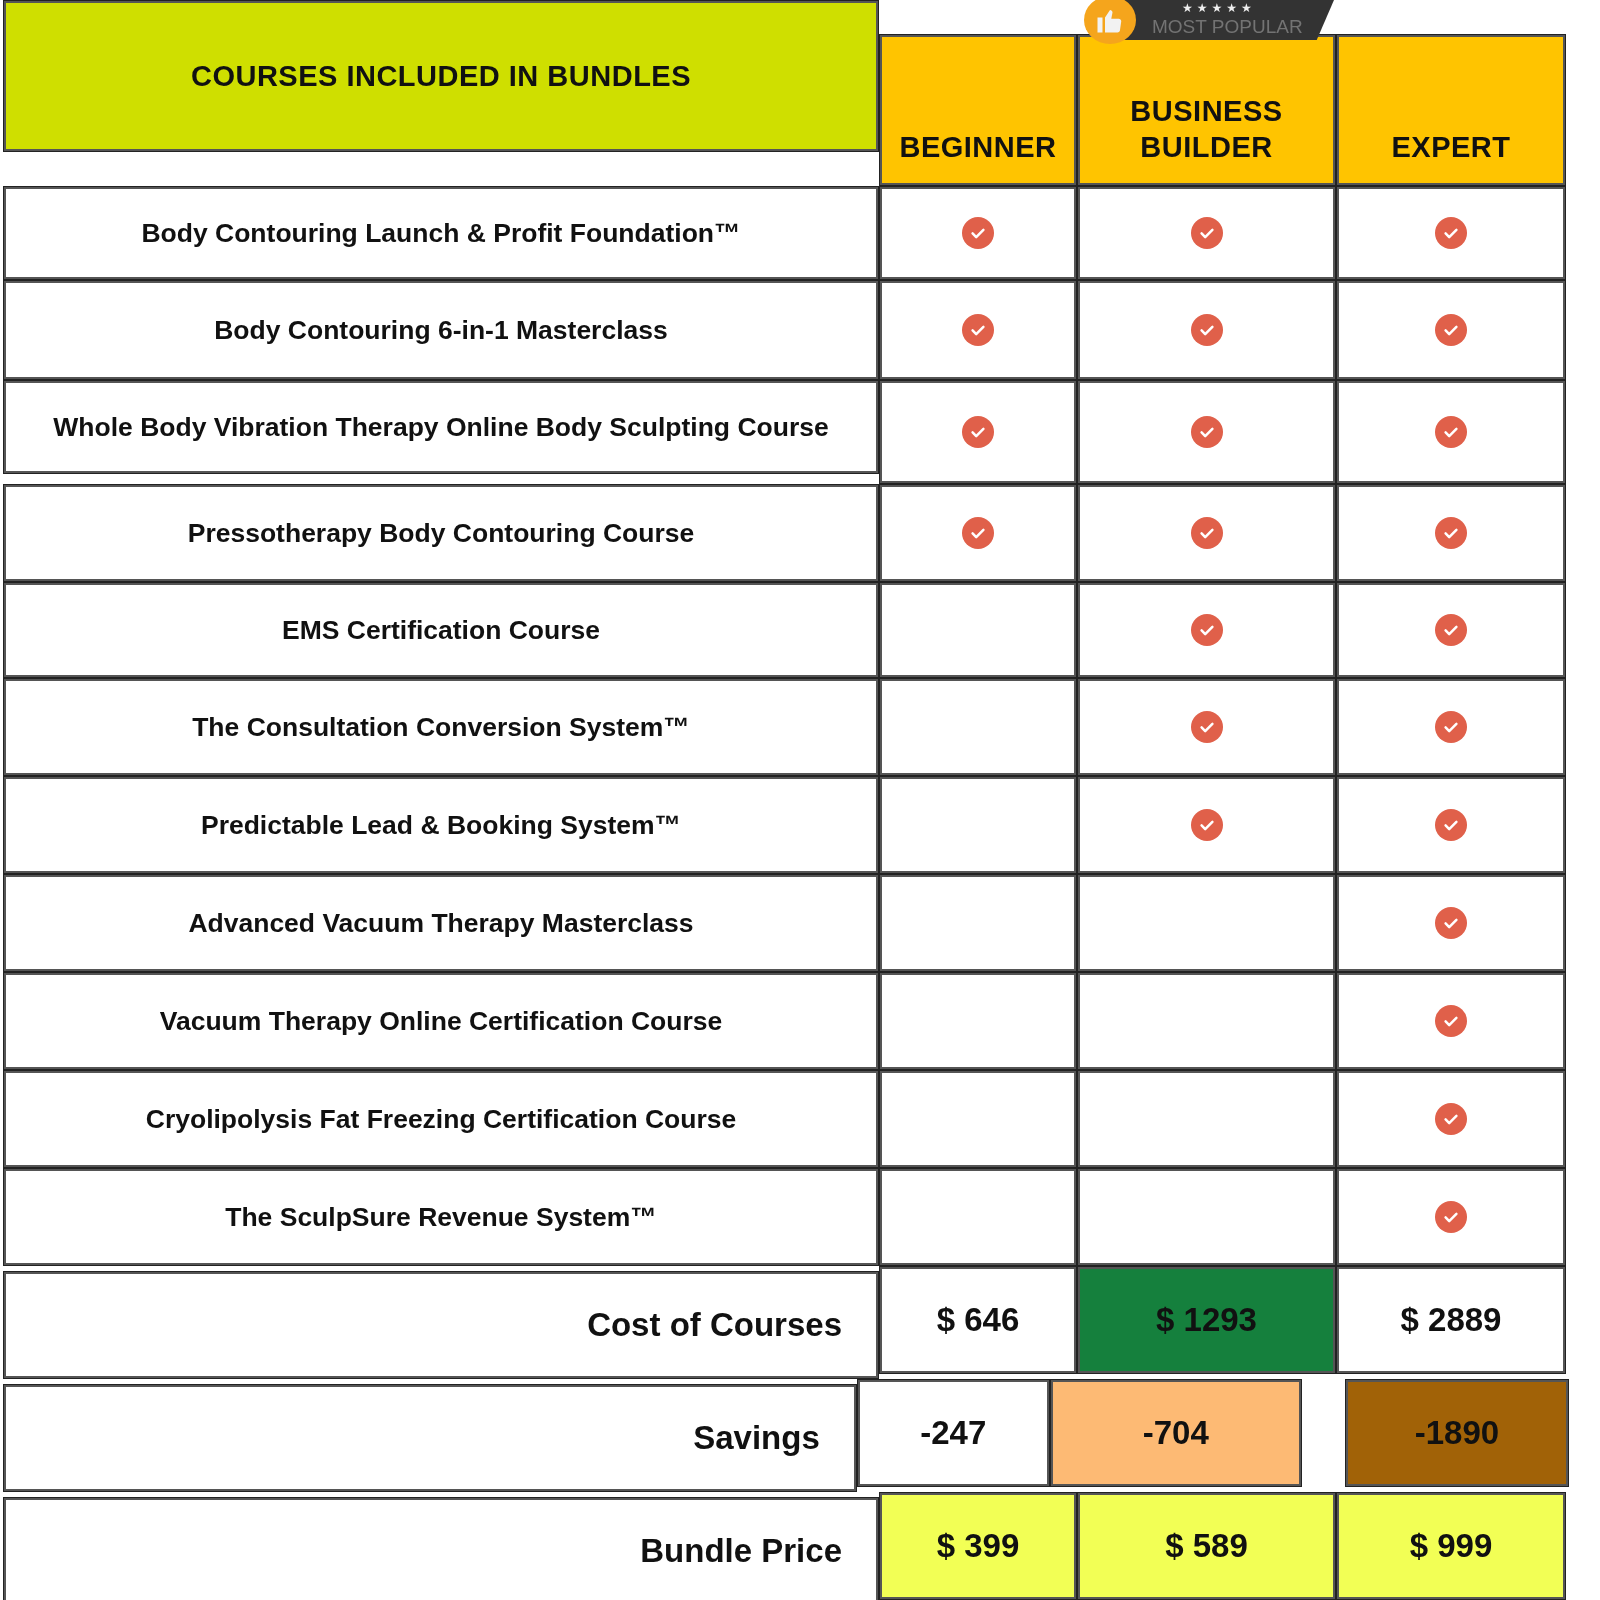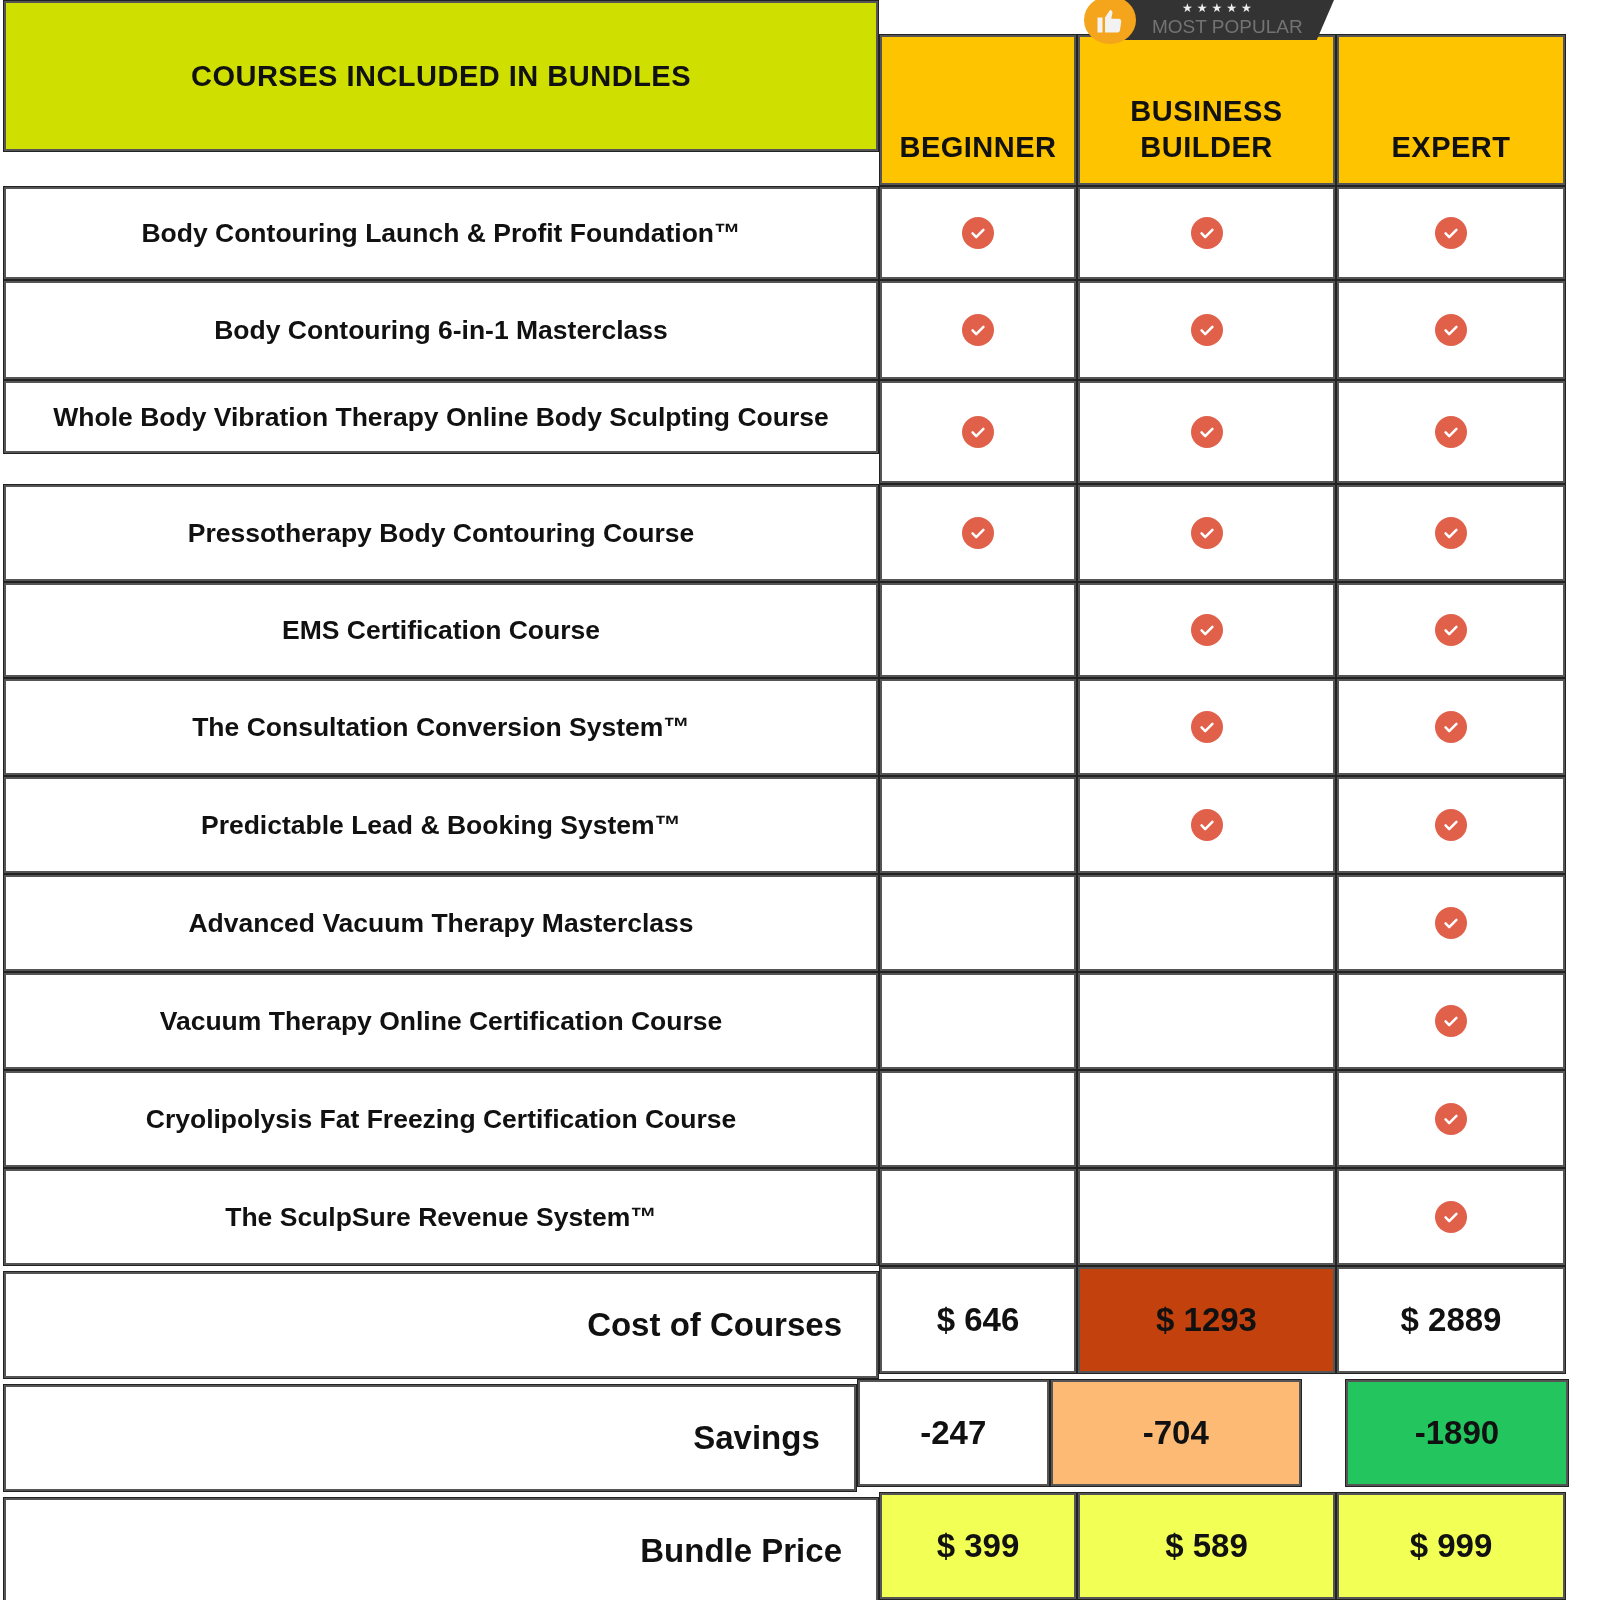--- a/index.html
+++ b/index.html
@@ -80,21 +80,21 @@
         </div>
         <div class="cell c4" style="height:98px">
           <span class="check">
             <svg viewBox="0 0 20 20">
               <path d="M4 10.5l4 4 8-8" fill="none" stroke="#fff" stroke-width="2.8" stroke-linecap="round" stroke-linejoin="round"></path>
             </svg>
           </span>
         </div>
       </div>
       <div class="row course">
-        <div class="cell c1" style="height:72px">Whole Body Vibration Therapy Online Body Sculpting Course</div>
+        <div class="cell c1" style="height:92px">Whole Body Vibration Therapy Online Body Sculpting Course</div>
         <div class="cell c2" style="height:102px">
           <span class="check">
             <svg viewBox="0 0 20 20">
               <path d="M4 10.5l4 4 8-8" fill="none" stroke="#fff" stroke-width="2.8" stroke-linecap="round" stroke-linejoin="round"></path>
             </svg>
           </span>
         </div>
         <div class="cell c3" style="height:102px">
           <span class="check">
             <svg viewBox="0 0 20 20">
@@ -234,28 +234,28 @@
               <path d="M4 10.5l4 4 8-8" fill="none" stroke="#fff" stroke-width="2.8" stroke-linecap="round" stroke-linejoin="round"></path>
             </svg>
           </span>
         </div>
       </div>
     </div>
   <div id="summary-rows">
       <div class="row sum">
         <div class="cell c1">Cost of Courses</div>
         <div class="cell c2 tier" style="background: rgb(255, 255, 255);">$ 646</div>
-        <div class="cell c3 tier" style="background: #c2410c;">$ 1293</div>
+        <div class="cell c3 tier" style="background: #15803d;">$ 1293</div>
         <div class="cell c4 tier" style="background: rgb(255, 255, 255);">$ 2889</div>
       </div>
       <div class="row sum">
         <div class="cell c1">Savings</div>
         <div class="cell c2 tier" style="background: rgb(255, 255, 255);">-247</div>
         <div class="cell c3 tier" style="background: #fdba74;">-704</div>
-        <div class="cell c4 tier" style="background: #22c55e; margin-left: 44px;">-1890</div>
+        <div class="cell c4 tier" style="background: #a16207; margin-left: 44px;">-1890</div>
       </div>
       <div class="row sum price">
         <div class="cell c1">Bundle Price</div>
         <div class="cell c2 tier">$ 399</div>
         <div class="cell c3 tier">$ 589</div>
         <div class="cell c4 tier">$ 999</div>
       </div>
     </div>
 </div>
 

